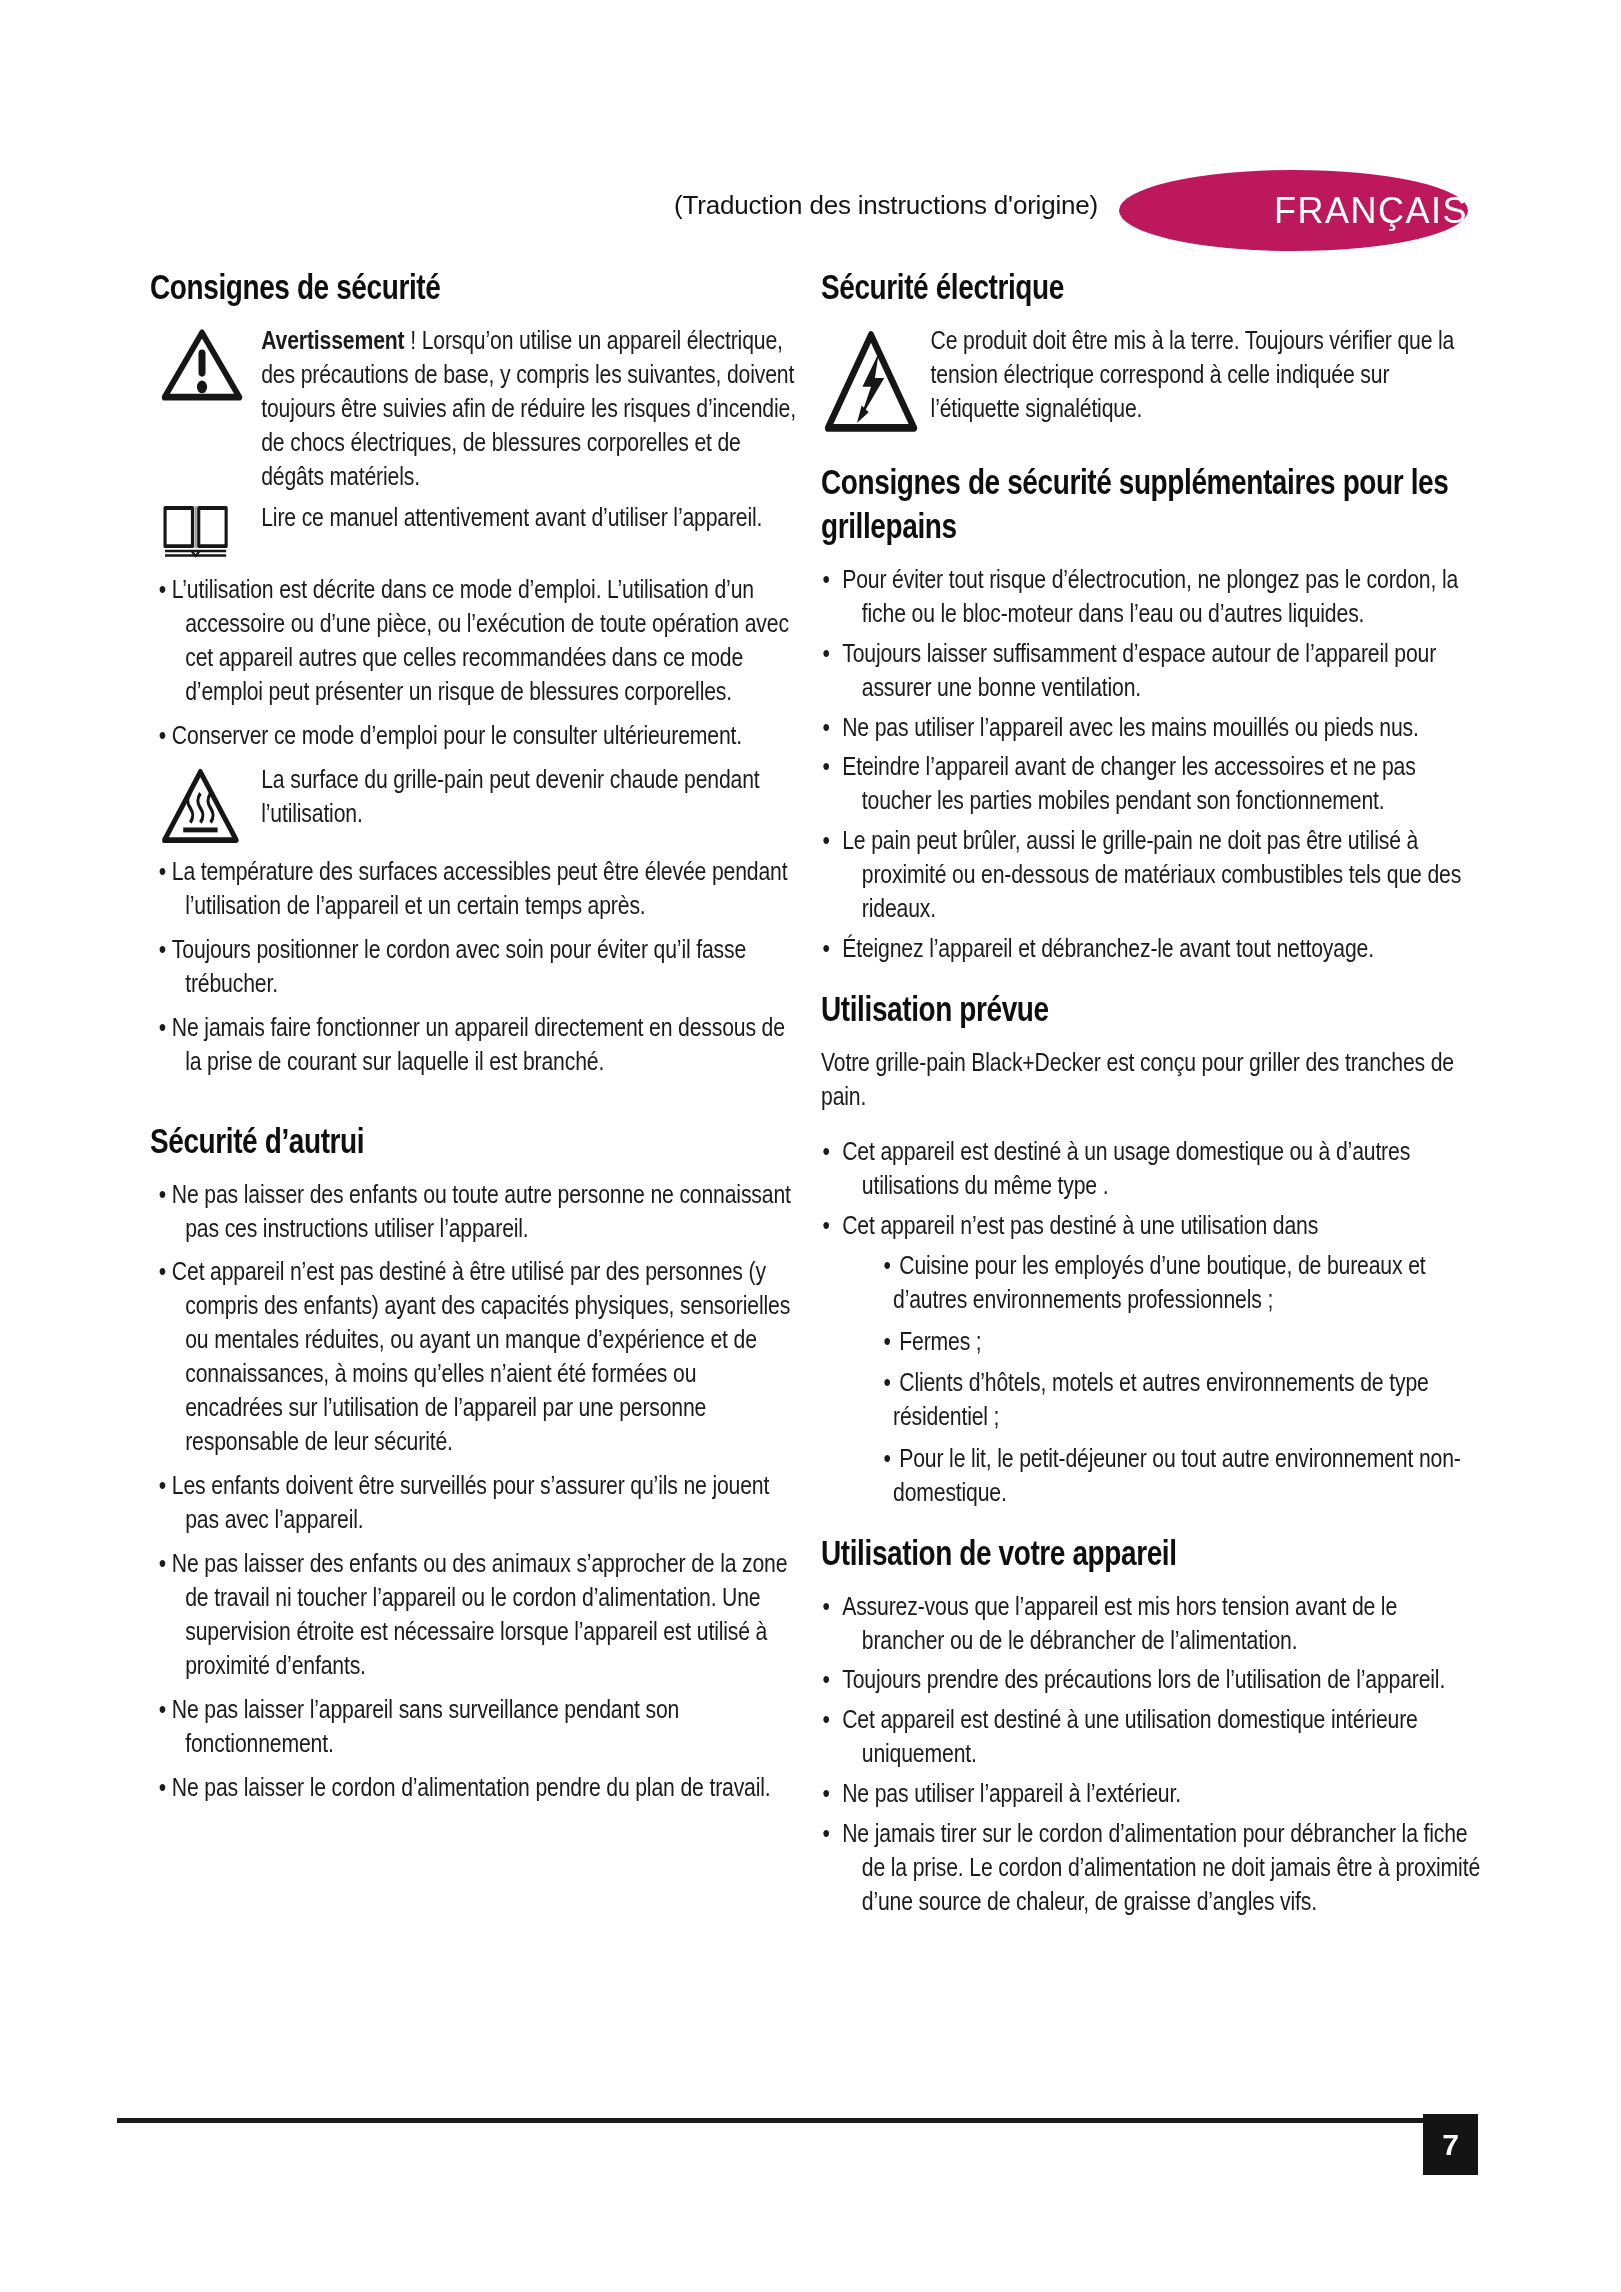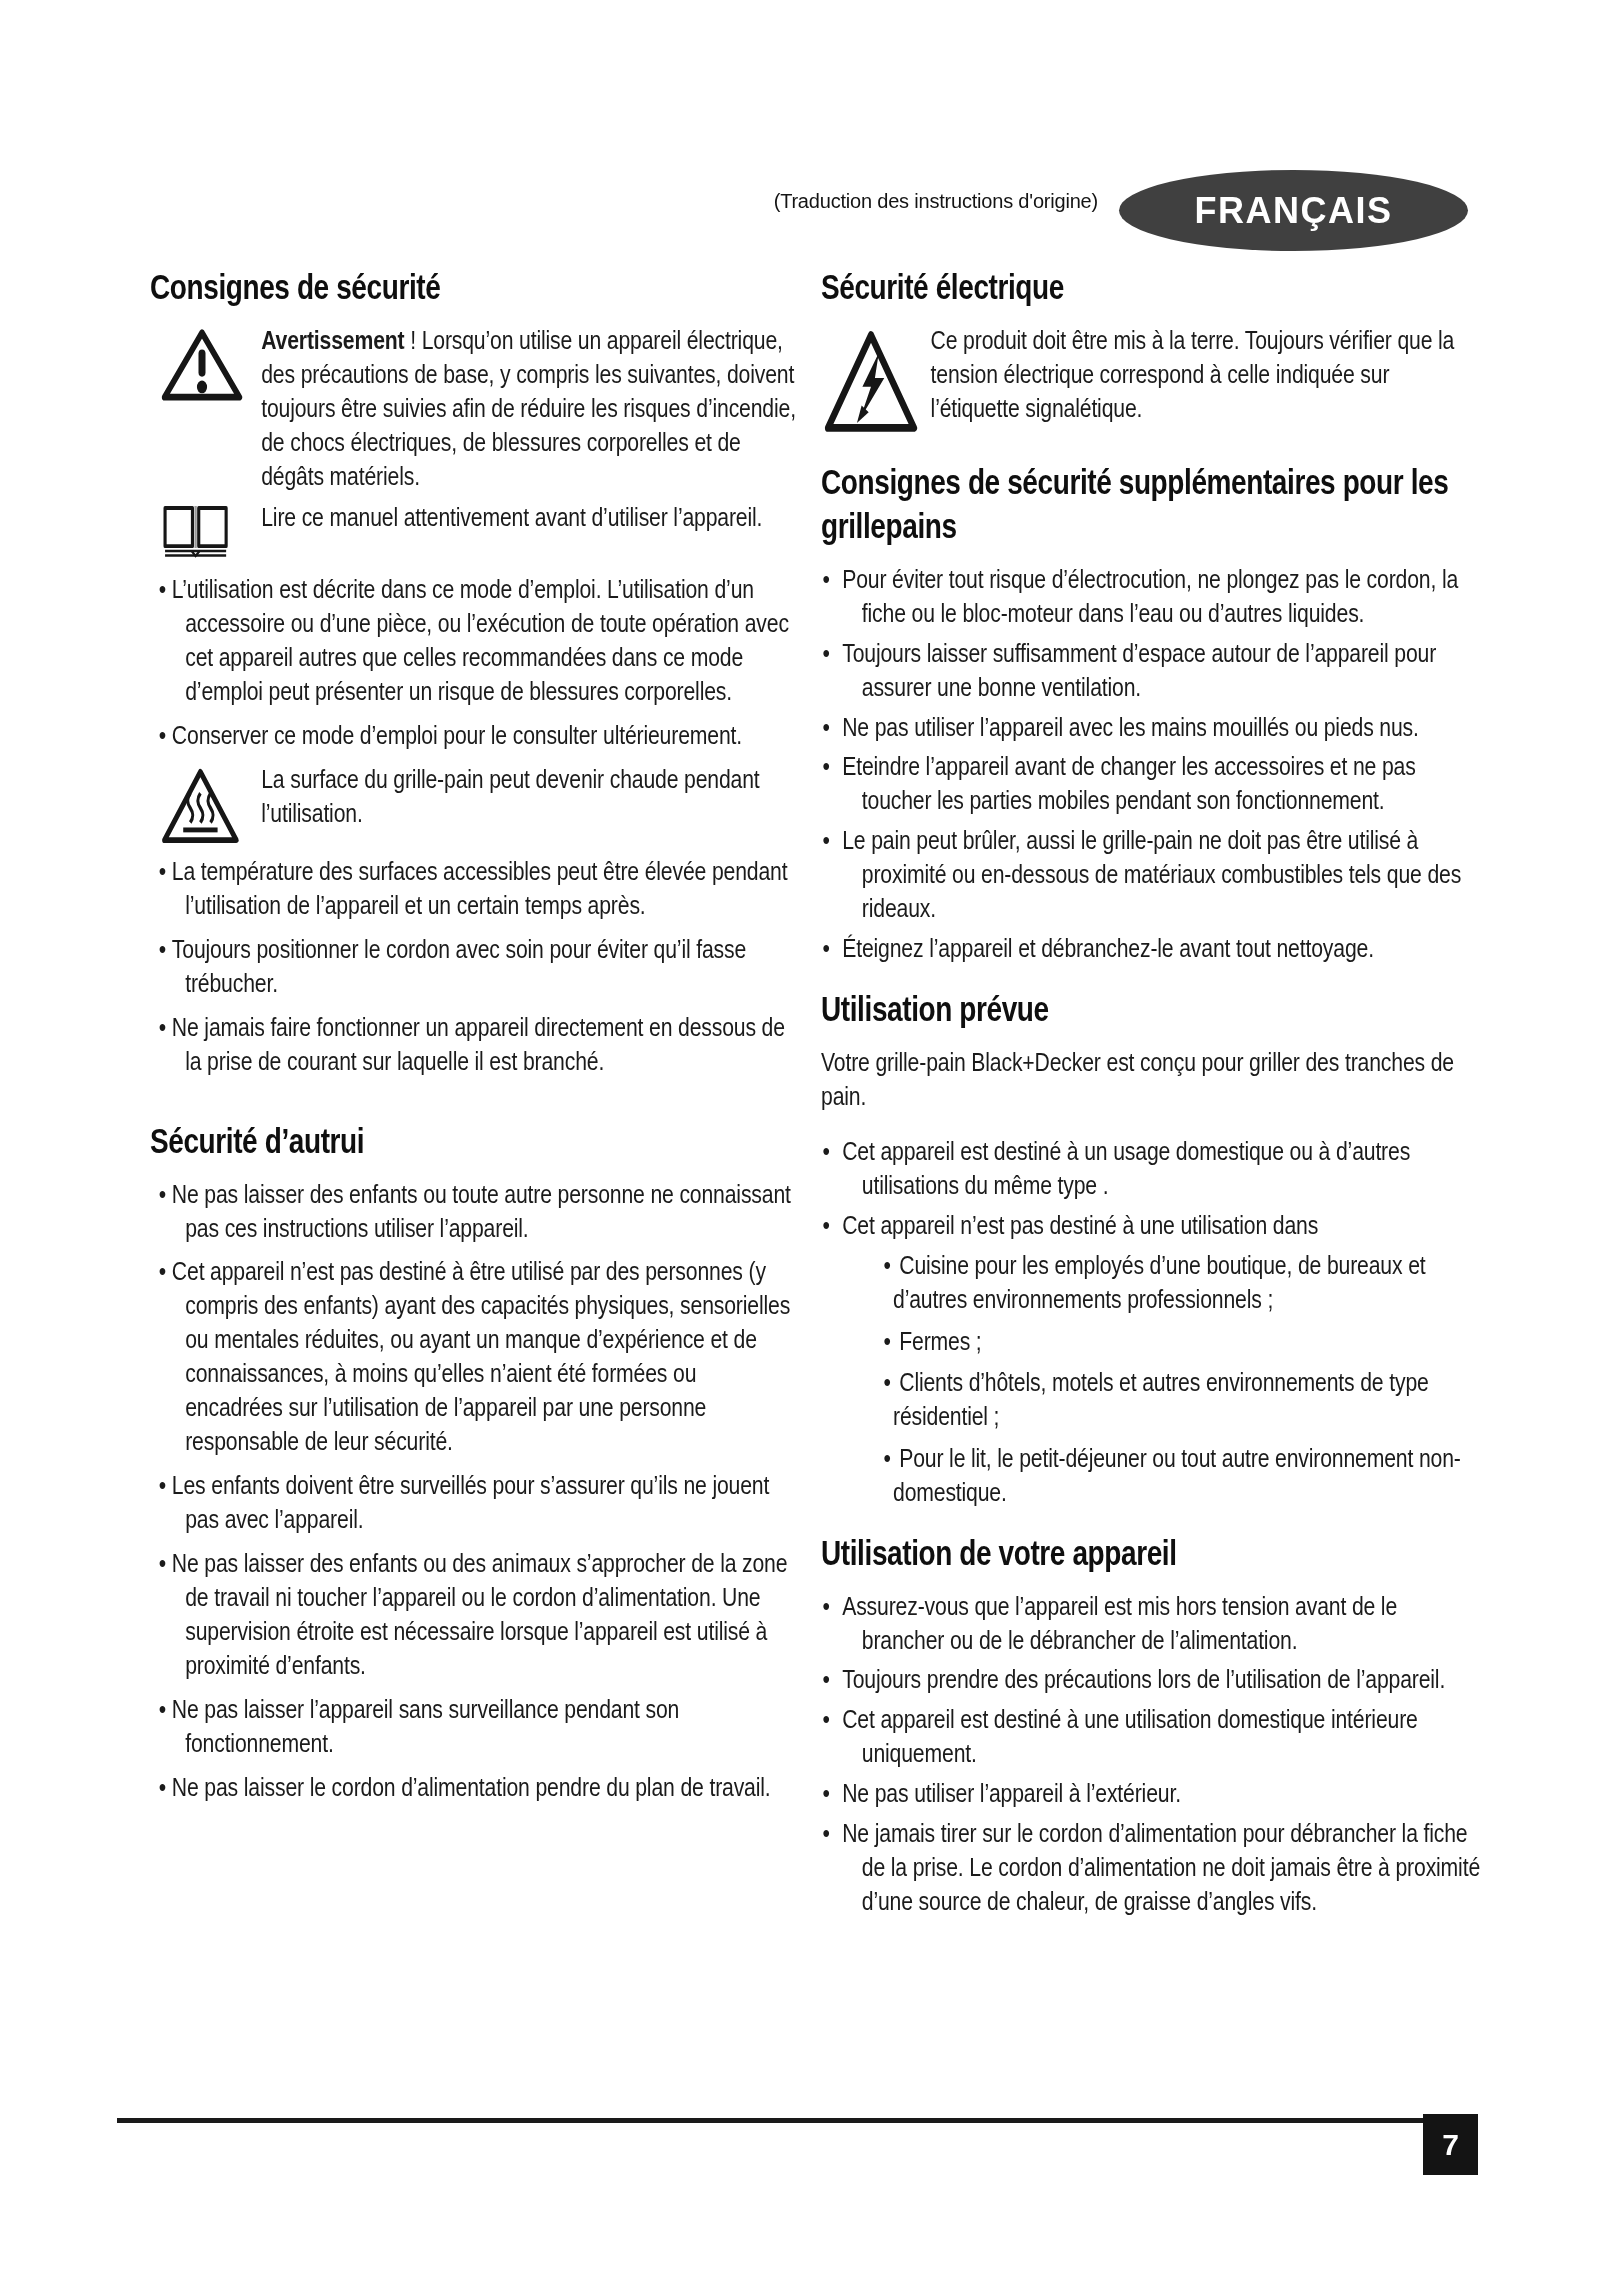--- a/index.html
+++ b/index.html
@@ -7,27 +7,27 @@
     width:1621px; height:2293px; position:relative;
     font-family:"Liberation Sans", sans-serif;
     color:#1b1b1b;
     -webkit-font-smoothing:antialiased;
   }
   .page { position:absolute; inset:0; background:#ffffff; overflow:hidden; }
 
   
   .trad-note {
     position:absolute; left:588px; top:190px; width:510px;
-    text-align:right; font-size:20px; letter-spacing:-0.2px; color:#141414;
+    text-align:right; font-size:26px; letter-spacing:-0.2px; color:#141414;
   }
   .lang-badge {
     position:absolute; left:1119px; top:170px; width:349px; height:81px;
-    background:#404040; border-radius:50%;
-    display:flex; align-items:center; justify-content:center;
-    color:#ffffff; font-weight:bold; font-size:36px; letter-spacing:1.5px;
+    background:#be185d; border-radius:50%;
+    display:flex; align-items:center; justify-content:flex-end;
+    color:#ffffff; font-weight:normal; font-size:36px; letter-spacing:1.5px;
   }
 
   
   .col { position:absolute; top:265px; transform:scaleX(0.8); transform-origin:left top; }
   .col-left  { left:150px; width:809px; }
   .col-right { left:821px; width:824px; }
 
   .col { font-size:26.5px; line-height:34px; letter-spacing:-0.2px; }
   h2.sec {
     margin:0 0 13.7px 0; font-size:35px; line-height:44px;

